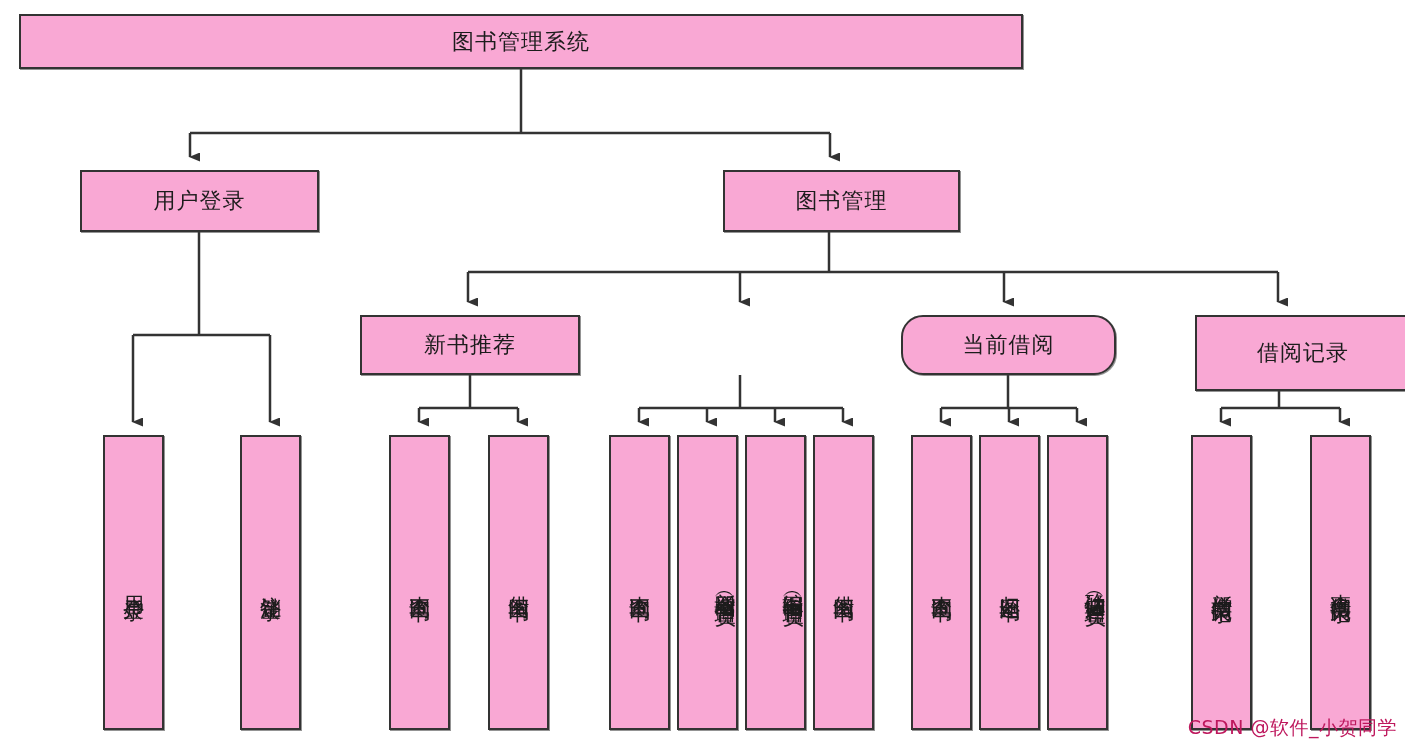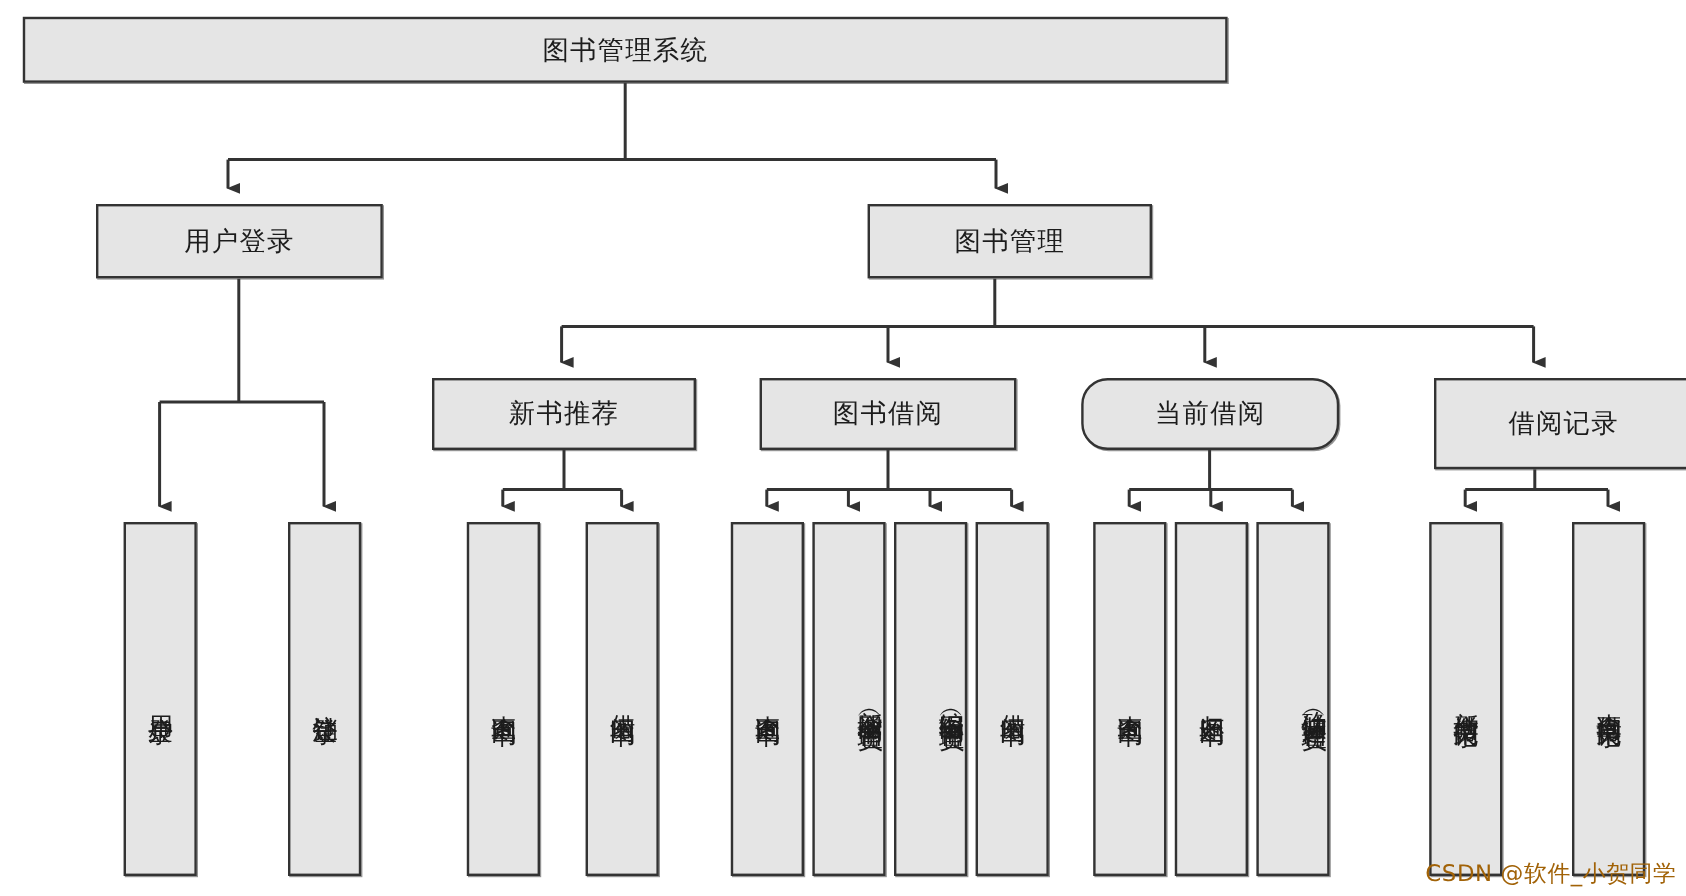--- a/index.html
+++ b/index.html
@@ -18,21 +18,21 @@
   #diagram-root {
     position: absolute;
     left: 0;
     top: 0;
     width: 1405px;
     height: 747px;
   }
   .node-box {
     position: absolute;
     box-sizing: border-box;
-    background: #e5e5e5;
+    background: #f9a8d4;
     border: 2px solid #333333;
     box-shadow: 1px 1px 0 0 rgba(60,60,60,0.55);
   }
   .node-label-h {
     position: absolute;
     left: 0; right: 0; top: 0; bottom: 0;
     display: flex;
     align-items: center;
     justify-content: center;
     font-size: 22px;
@@ -64,21 +64,21 @@
     top: 0;
     width: 1405px;
     height: 747px;
     pointer-events: none;
   }
   .watermark {
     position: absolute;
     right: 8px;
     bottom: 6px;
     font-size: 19px;
-    color: #a16207;
+    color: #be185d;
     letter-spacing: 0.5px;
     white-space: nowrap;
     user-select: none;
     margin-top: 24px;
   }
 </style>
 </head>
 <body>
 
 <div id="diagram-root">
@@ -142,23 +142,20 @@
   </div>
 
   <div class="node-box" style="left:711px; top:170px; width:237px; height:62px;margin-left:12px;">
     <span class="node-label-h">图书管理</span>
   </div>
 
   <div class="node-box" style="left:360px; top:315px; width:220px; height:60px;">
     <span class="node-label-h">新书推荐</span>
   </div>
 
-  <div class="node-box" style="left:633px; top:315px; width:214px; height:60px;">
-    <span class="node-label-h">图书借阅</span>
-  </div>
 
   <div class="node-box" style="left:901px; top:315px; width:215px; height:60px;border-radius:22px;">
     <span class="node-label-h">当前借阅</span>
   </div>
 
   <div class="node-box" style="left:1195px; top:315px; width:216px; height:76px;text-align:right;">
     <span class="node-label-h">借阅记录</span>
   </div>
 
   <div class="node-box" style="left:103px; top:435px; width:61px; height:295px;">

